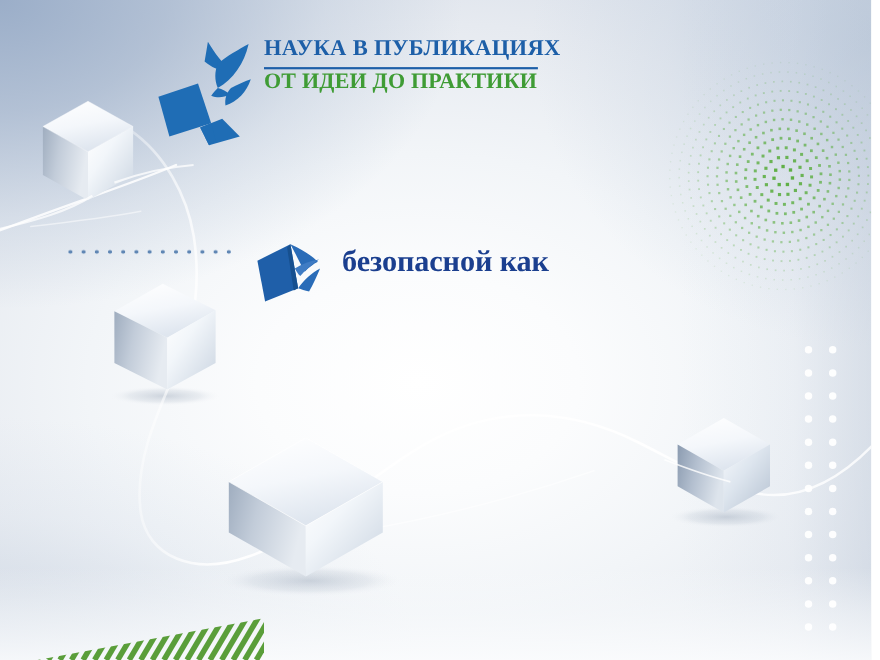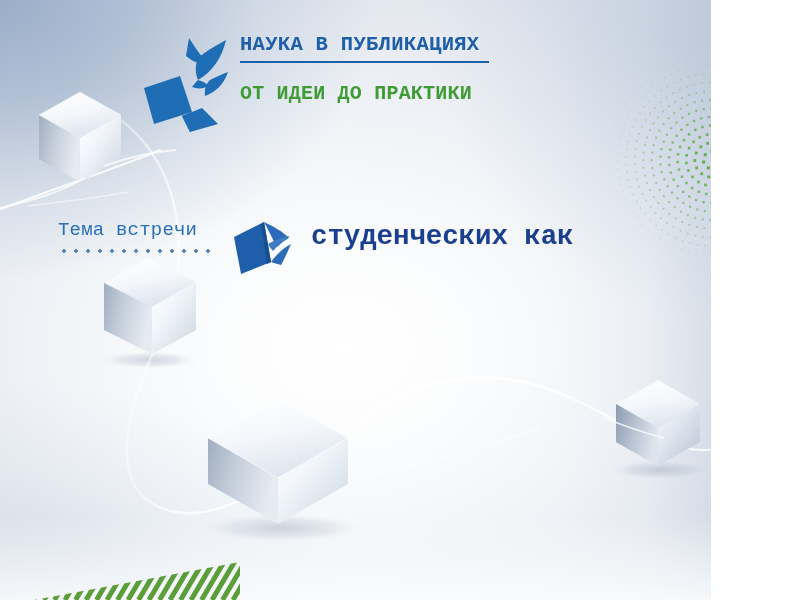--- a/index.html
+++ b/index.html
@@ -3,24 +3,24 @@
 <meta charset="utf-8">
 <title>Slide</title>
 <style>
   html, body {
     margin: 0;
     padding: 0;
     background: #ffffff;
   }
   #slide {
     position: relative;
-    width: 711px;
+    width: 792px;
     height: 600px;
     overflow: hidden;
-    font-family: Liberation Mono, monospace;
+    font-family: Liberation Serif, serif;
     background: #e9edf2;
   }
   .layer {
     position: absolute;
     inset: 0;
     pointer-events: none;
   }
   
   #bg-base {
     background:
@@ -110,21 +110,21 @@
   }
   #logo-line2 {
     margin-top: 8px;
     font-size: 19px;
     font-weight: bold;
     color: #56ab49;
     line-height: 1.08;
     white-space: nowrap;
   }
   #logo-line3 {
-    margin-top: 20px;
+    margin-top: 1px;
     font-size: 20px;
     font-weight: bold;
     color: #3f9c35;
     letter-spacing: 0.2px;
     line-height: 1.08;
     white-space: nowrap;
   }
   
   #topic-label-group {
     position: absolute;
@@ -875,29 +875,28 @@
       <path d="M52,80 L42,84 L50,100 L56,96 Z" fill="#1f6db5"></path>
     </svg>
     <div id="logo-text">
       <div id="logo-line1">НАУКА В ПУБЛИКАЦИЯХ</div>
       <div id="logo-rule"></div>
       <div id="logo-line3">ОТ ИДЕИ ДО ПРАКТИКИ</div>
     </div>
   </div>
 
   <div id="topic-label-group">
-    <div id="topic-label">Тема встречи</div>
     <div id="topic-dots"></div>
   </div>
 
   <svg id="book-icon" viewBox="0 0 66 62">
     <path d="M3,19 L33,4 L40,44 L10,56 Z" fill="#1f5fa9"></path>
     <path d="M33,4 C44,9 52,14 58,20 C54,22 50,25 46,29 C42,22 38,13 33,4 Z" fill="#2a6cb8"></path>
     <path d="M40,44 C46,36 52,30 60,26 C57,33 54,40 50,47 C46,46 43,45 40,44 Z" fill="#2a6cb8"></path>
     <path d="M37,26 C44,22 51,19 59,18 C53,22 47,27 42,33 C40,31 38,28 37,26 Z" fill="#3f7cc4"></path>
     <path d="M33,4 L40,44 L36,46 L30,7 Z" fill="#17508f"></path>
   </svg>
 
   <div id="main-title">
-    <div>студенческих как</div>
+    <div>безопасной как</div>
   </div>
 
 </div>
 
 </body></html>

